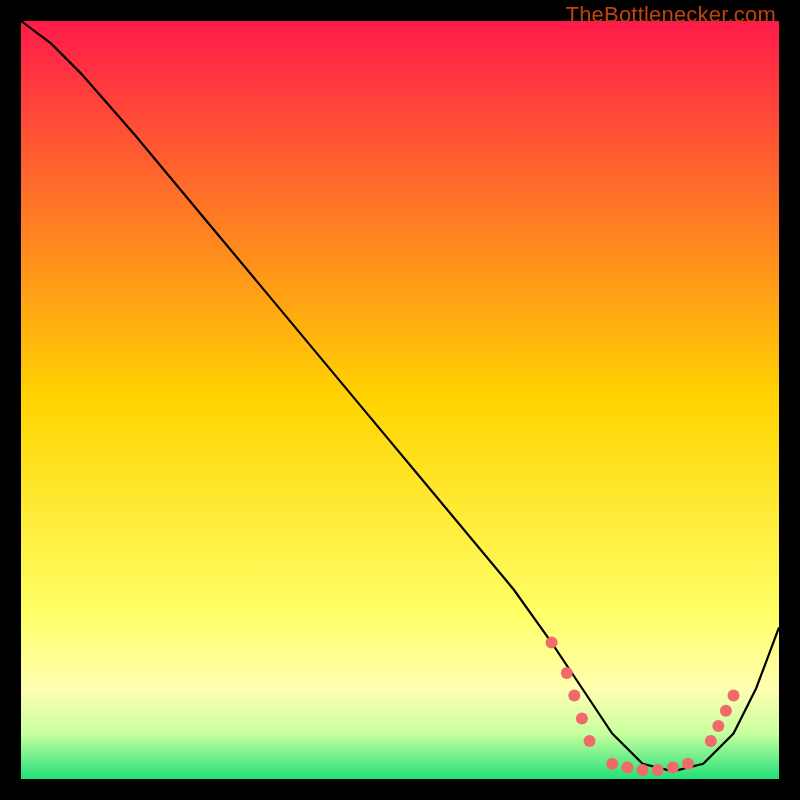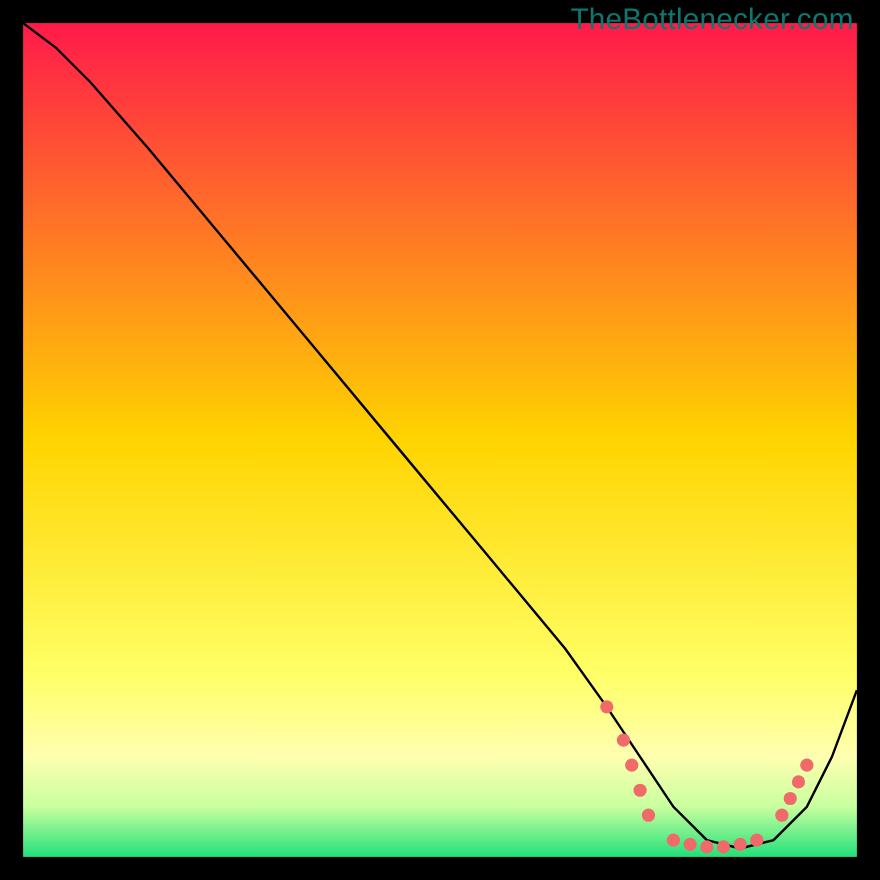--- a/index.html
+++ b/index.html
@@ -23,22 +23,22 @@
     left: 0;
     top: 0;
     width: 758px;
     height: 758px;
   }
   .watermark {
     position: absolute;
     top: 2px;
     right: 24px;
     font-family: Arial, Helvetica, sans-serif;
-    font-size: 27px;
-    color: #0f766e;
+    font-size: 22px;
+    color: #c2410c;
     letter-spacing: 0.2px;
   }
 </style>
 </head>
 <body>
 
 <div class="frame">
   <svg class="plot" viewBox="0 0 758 758">
     <defs>
       <linearGradient id="bg-grad" x1="0" y1="0" x2="0" y2="1">

